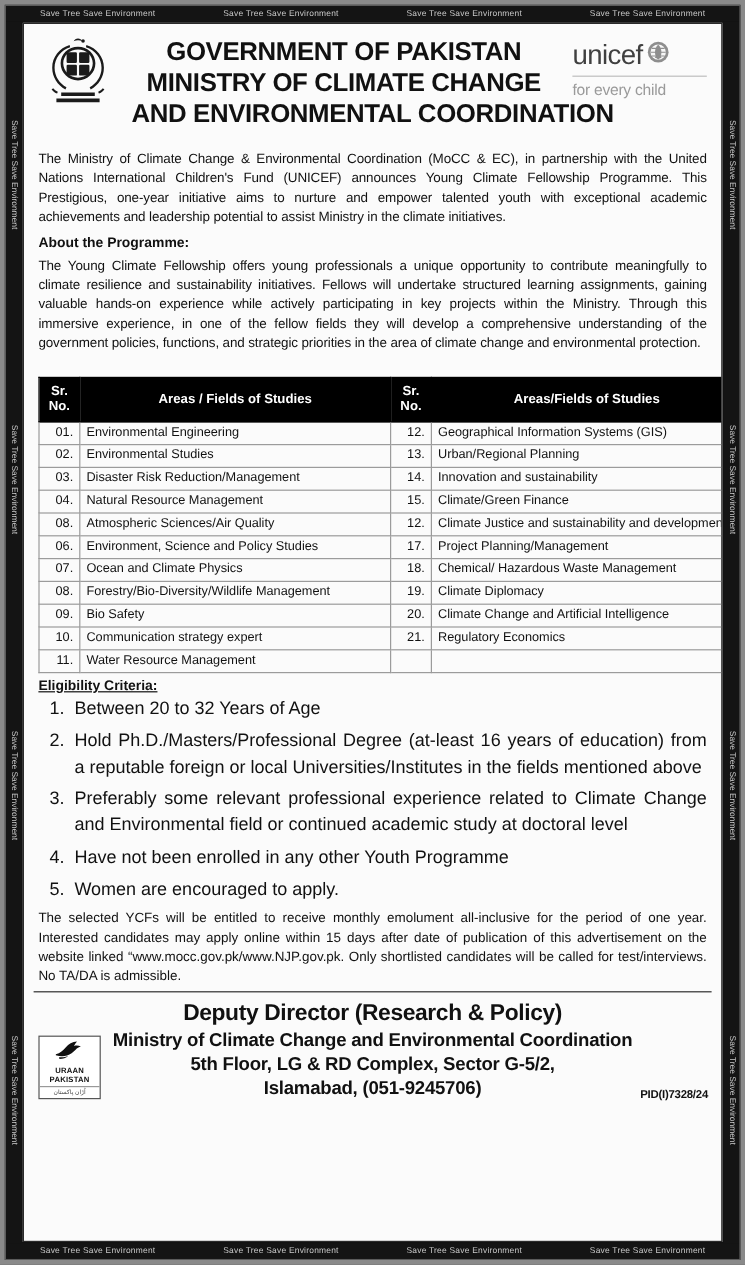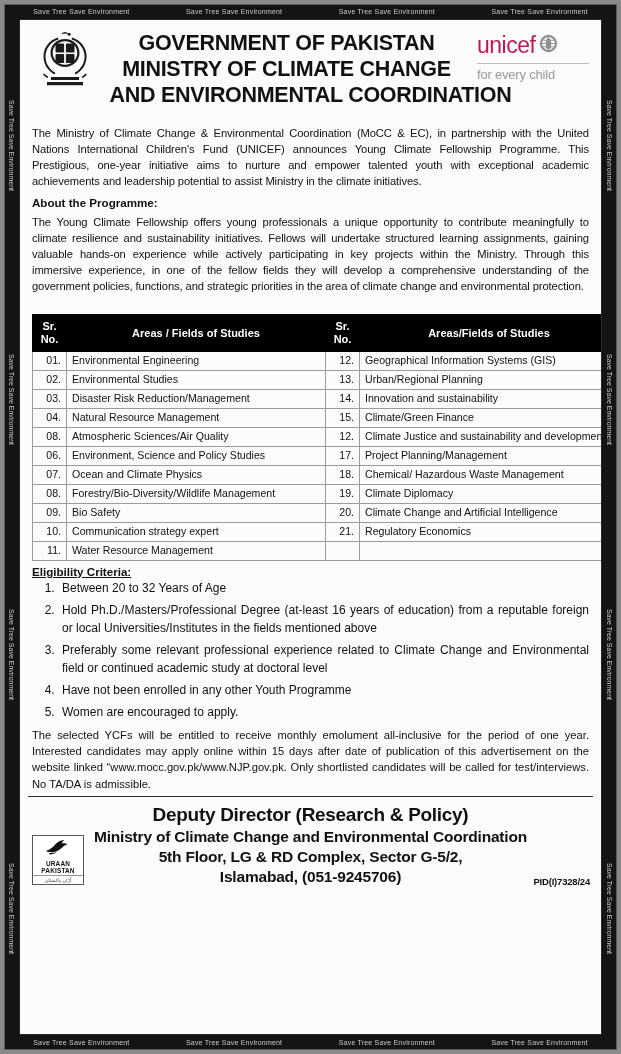--- a/index.html
+++ b/index.html
@@ -99,21 +99,21 @@
     width: 112px;
     text-align: left;
   }
   .unicef-row {
     display: flex;
     align-items: center;
     gap: 4px;
   }
   .unicef-word {
     font-size: 23px;
-    color: #be185d;
+    color: #404040;
     letter-spacing: -.5px;
     font-family: "Liberation Sans", sans-serif;
   }
   .unicef-rule {
     border-top: 1px solid #bdbdbd;
     margin: 4px 0 3px 0;
   }
   .unicef-tag {
     font-size: 13px;
     color: #9a9a9a;
@@ -182,21 +182,21 @@
   col.c-sr  { width: 34px; }
   col.c-txt { width: 259px; }
   .justify-cell {
     text-align: justify;
   }
 
   
   ol.criteria {
     margin: 2px 4px 4px 4px;
     padding-left: 26px;
-    font-size: 12px;
+    font-size: 15px;
     line-height: 1.45;
   }
   ol.criteria li {
     margin-bottom: 5px;
     padding-left: 4px;
     text-align: justify;
   }
   .closing {
     font-size: 11.2px;
     line-height: 1.45;

